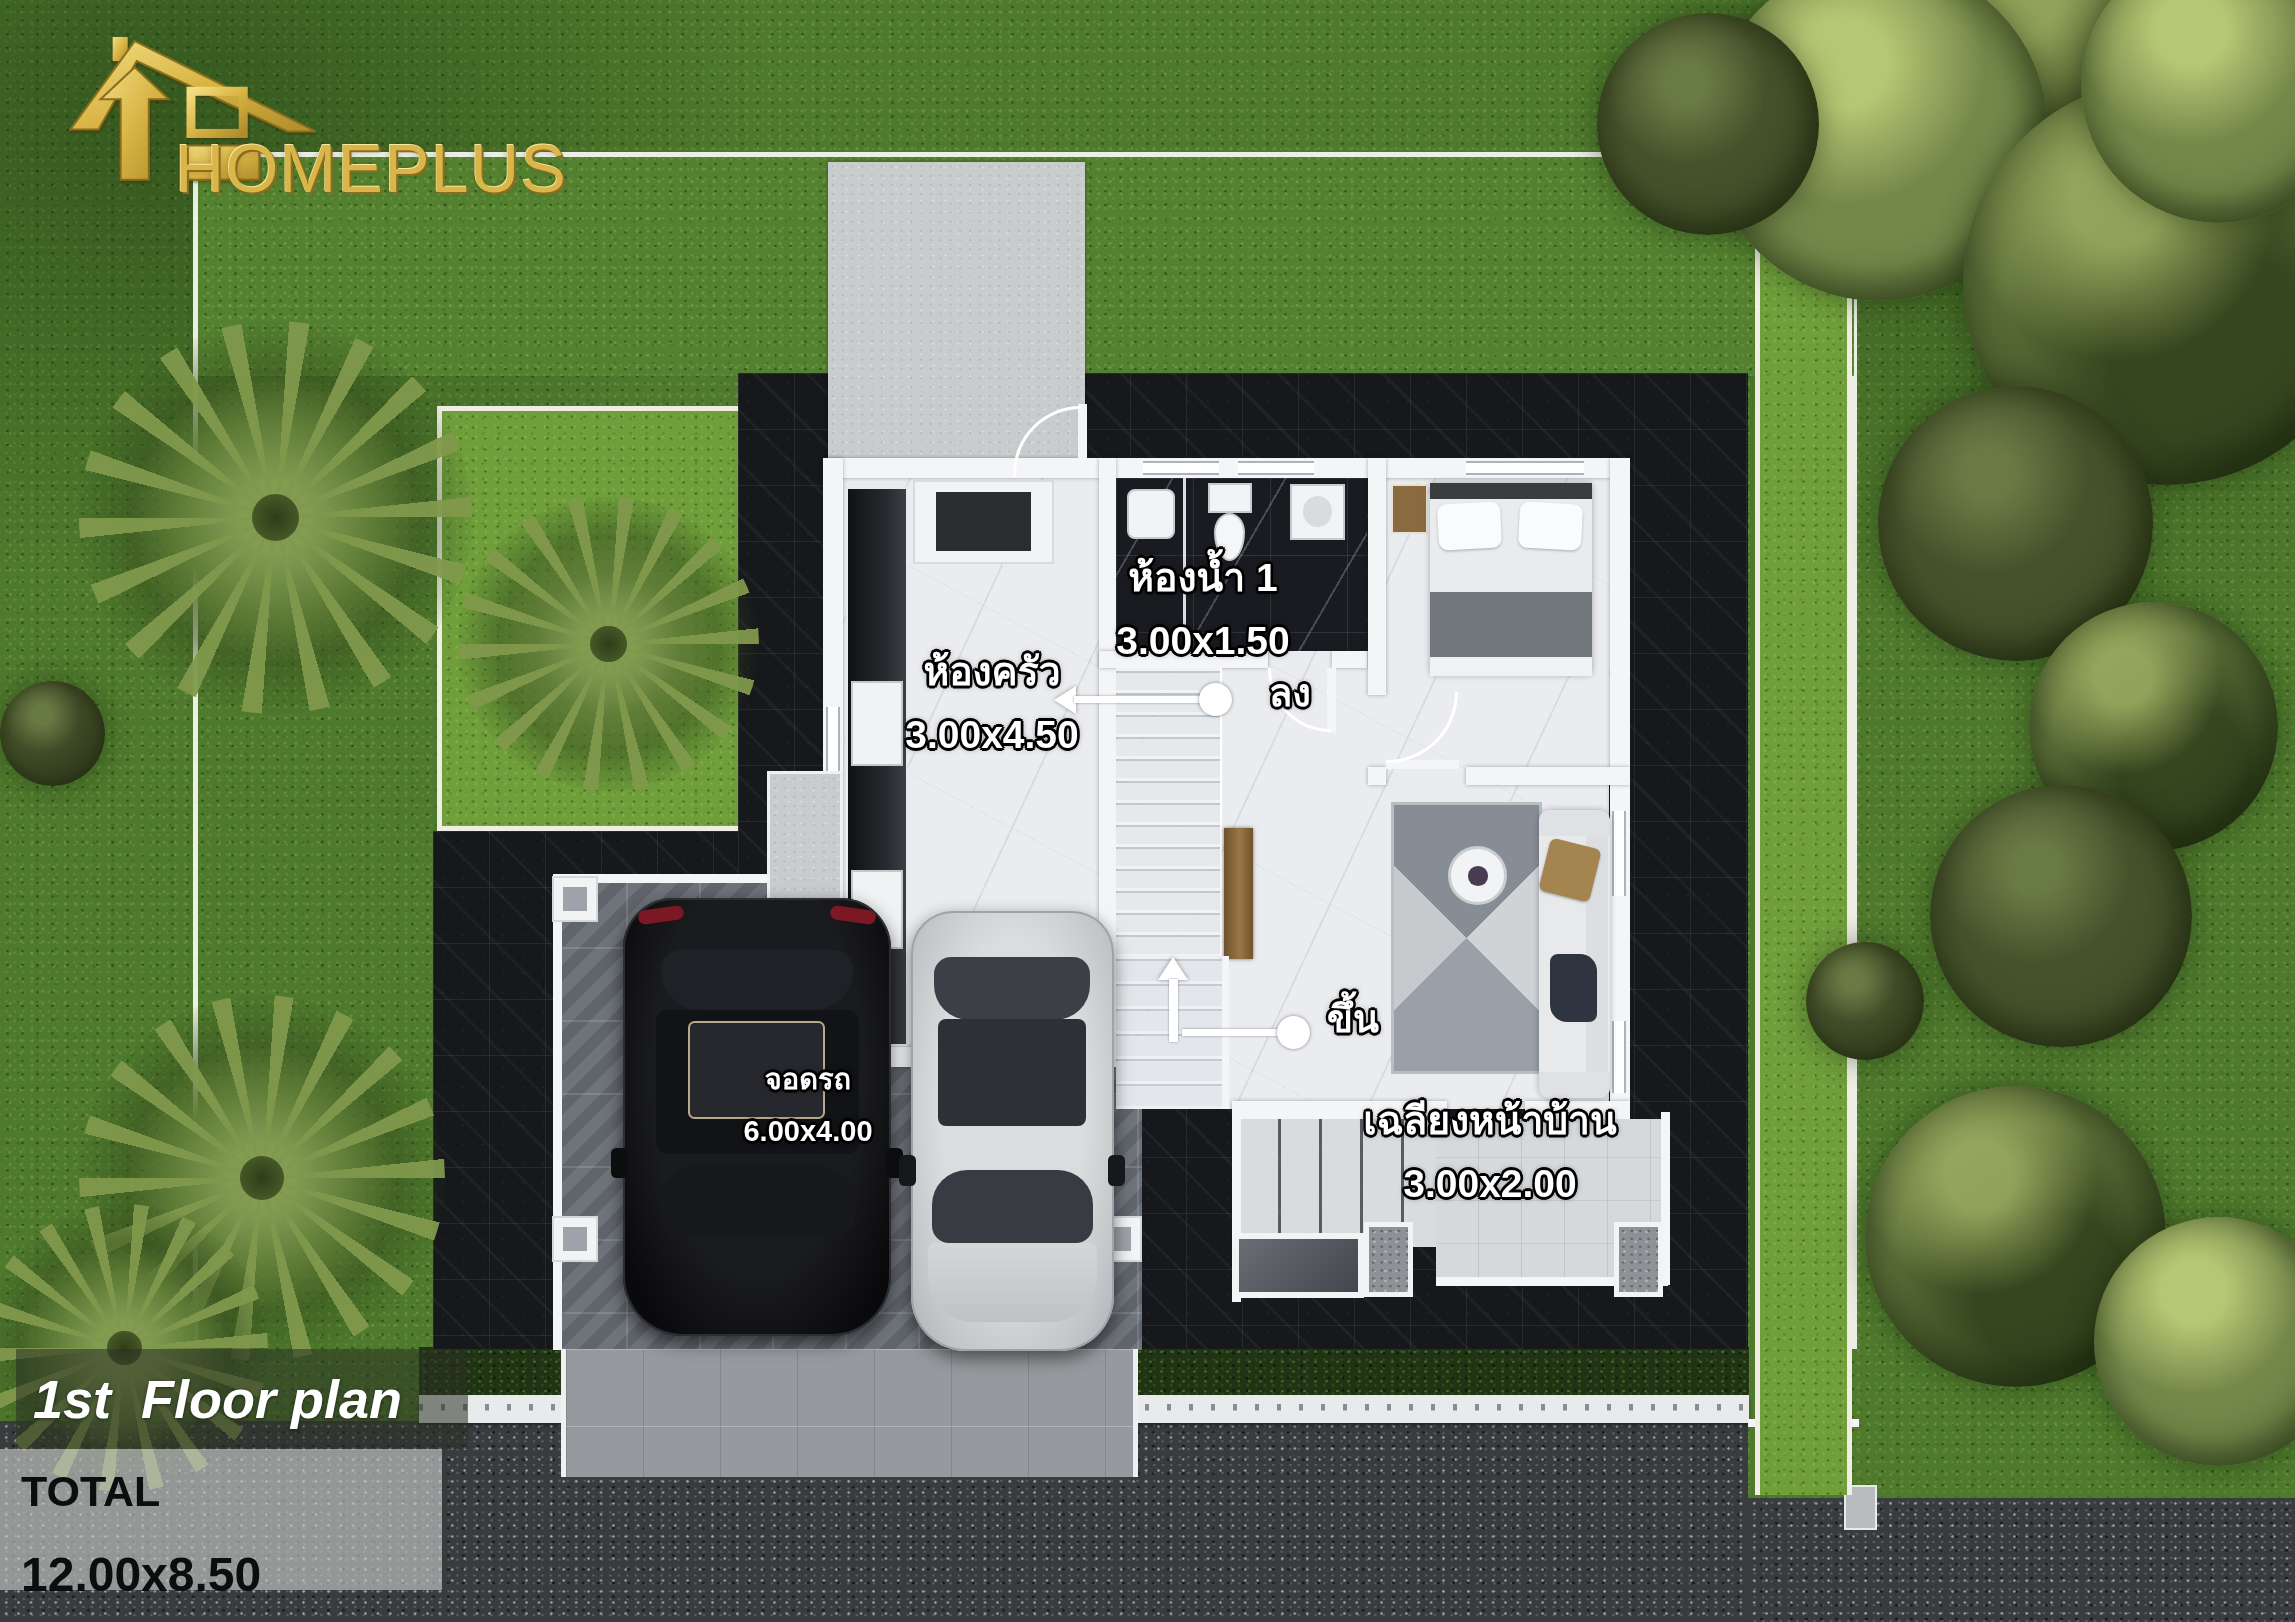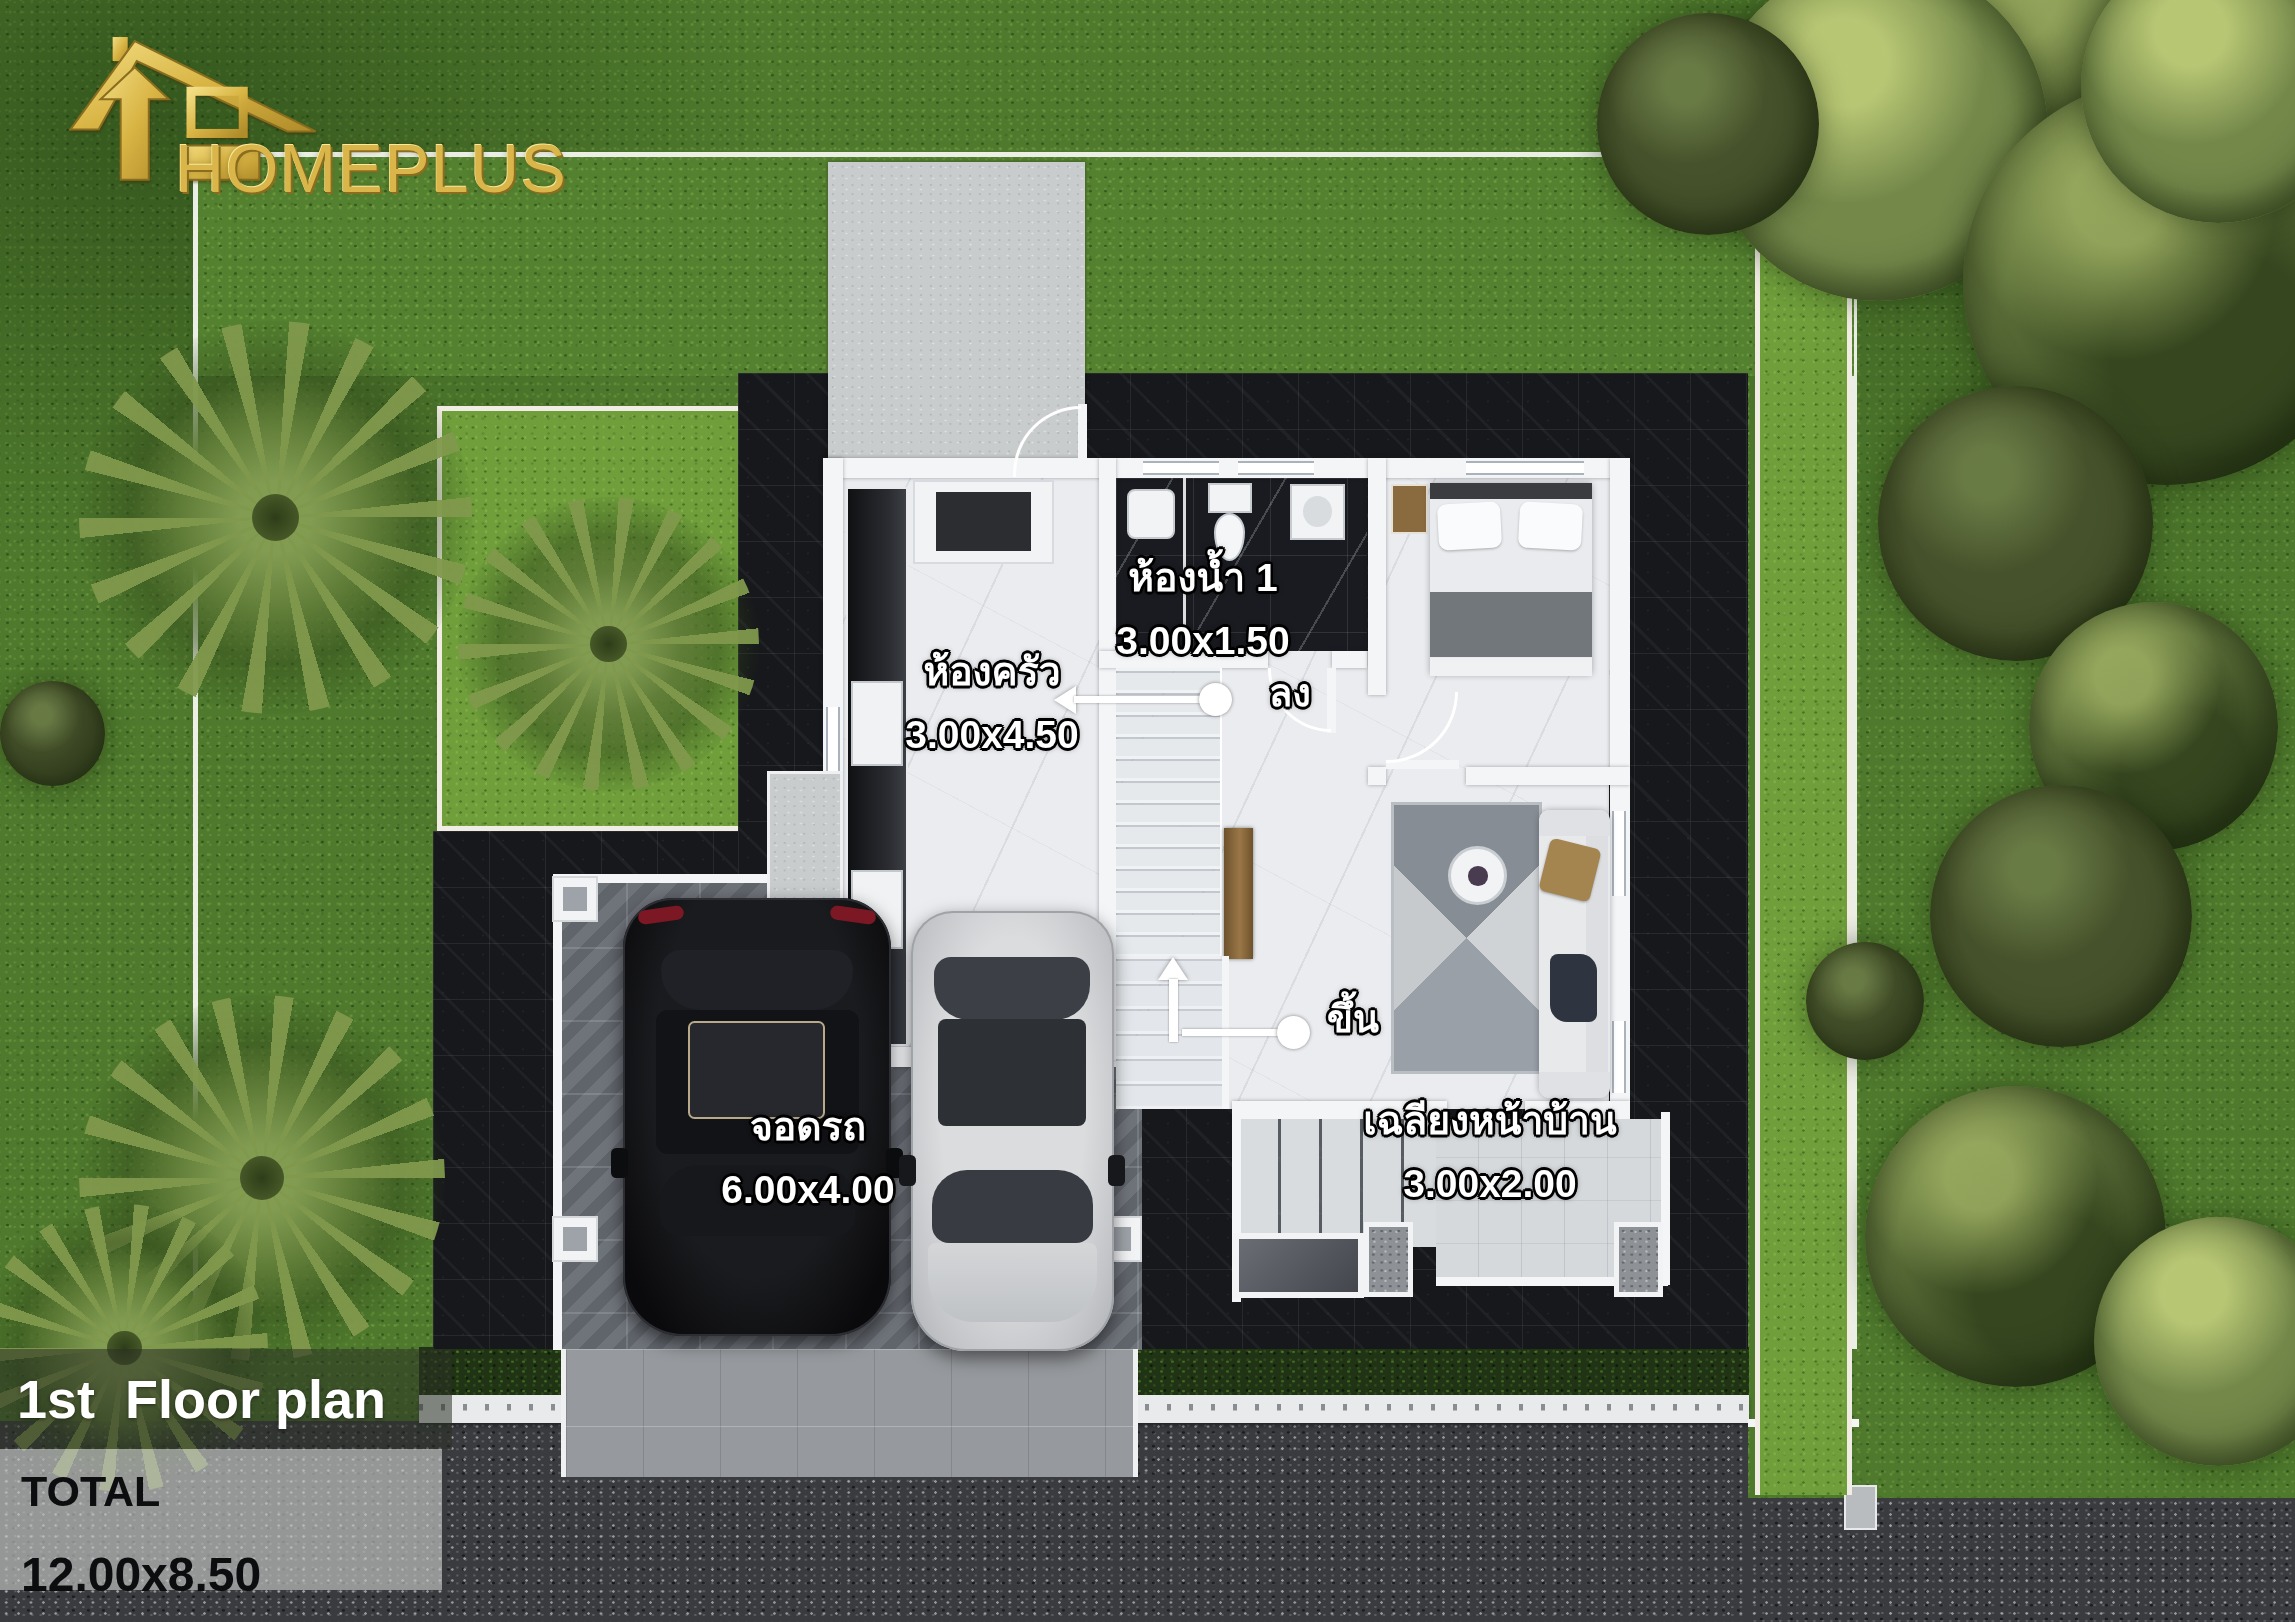--- a/index.html
+++ b/index.html
@@ -287,21 +287,21 @@
   <div class="dot" style="left:1277px;top:1016px;width:33px;height:33px;"></div>
 
   <div class="lbl" style="left:992px;top:652px;font-size:39px;">
     <div>ห้องครัว</div>
     <div class="sz">3.00x4.50</div>
   </div>
   <div class="lbl" style="left:1203px;top:558px;font-size:39px;">
     <div>ห้องน้ำ 1</div>
     <div class="sz">3.00x1.50</div>
   </div>
-  <div class="lbl" style="left:808px;top:1064px;font-size:39px;margin-top:43px;">
+  <div class="lbl" style="left:808px;top:1064px;font-size:29px;">
     <div>จอดรถ</div>
     <div class="sz">6.00x4.00</div>
   </div>
   <div class="lbl" style="left:1490px;top:1101px;font-size:39px;">
     <div>เฉลียงหน้าบ้าน</div>
     <div class="sz">3.00x2.00</div>
   </div>
   <div class="lbl" style="left:1269px;top:674px;font-size:38px;transform:none;">
     <div>ลง</div>
   </div>
@@ -324,21 +324,21 @@
       <g stroke="url(#gold)" stroke-width="9" fill="none">
         <rect x="128" y="58" width="52" height="42"></rect>
         <line x1="154" y1="58" x2="154" y2="100"></line>
         <line x1="128" y1="79" x2="180" y2="79"></line>
       </g>
       <path d="M118,112 L196,112 L196,146 L118,146 Z" fill="url(#gold)" stroke="#8a6d1f" stroke-width="2"></path>
     </svg>
     <div class="logo-txt-main" style="left:113px;top:103px;font-size:68px;">HOMEPLUS</div>
   </div>
 
-  <div class="footer-title" style="left:0;top:1349px;width:452px;height:100px;background:rgba(42,48,36,0.55);">
+  <div class="footer-title" style="left:16px;top:1349px;width:452px;height:100px;background:rgba(42,48,36,0.55);font-style:italic;">
     <span style="margin-left:17px;font-size:54px;font-weight:800;color:#fff;text-shadow:0 1.3px 3.9px rgba(0,0,0,.5);">1st  Floor plan</span>
   </div>
   <div class="abs" style="left:0;top:1449px;width:442px;height:141px;background:rgba(198,199,197,0.66);">
     <div style="position:absolute;left:21px;top:18.3px;font-size:43px;font-weight:700;color:#0c0d0e;">TOTAL</div>
     <div style="position:absolute;left:21px;top:98px;font-size:48px;font-weight:700;color:#0c0d0e;">12.00x8.50</div>
   </div>
 
 </div>
 
 

